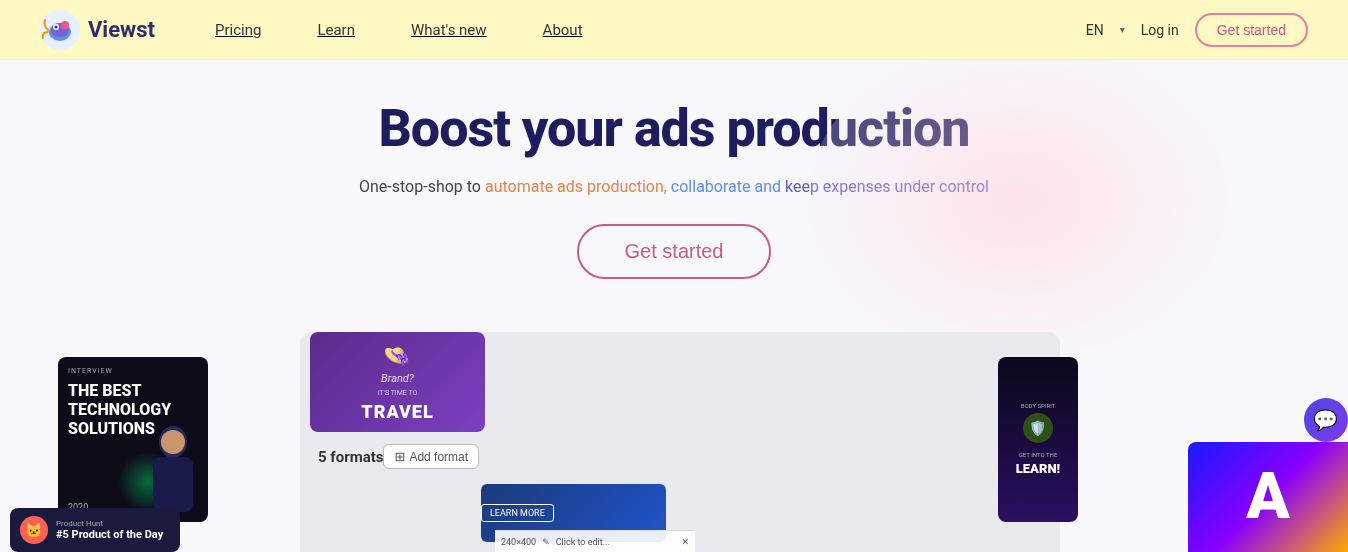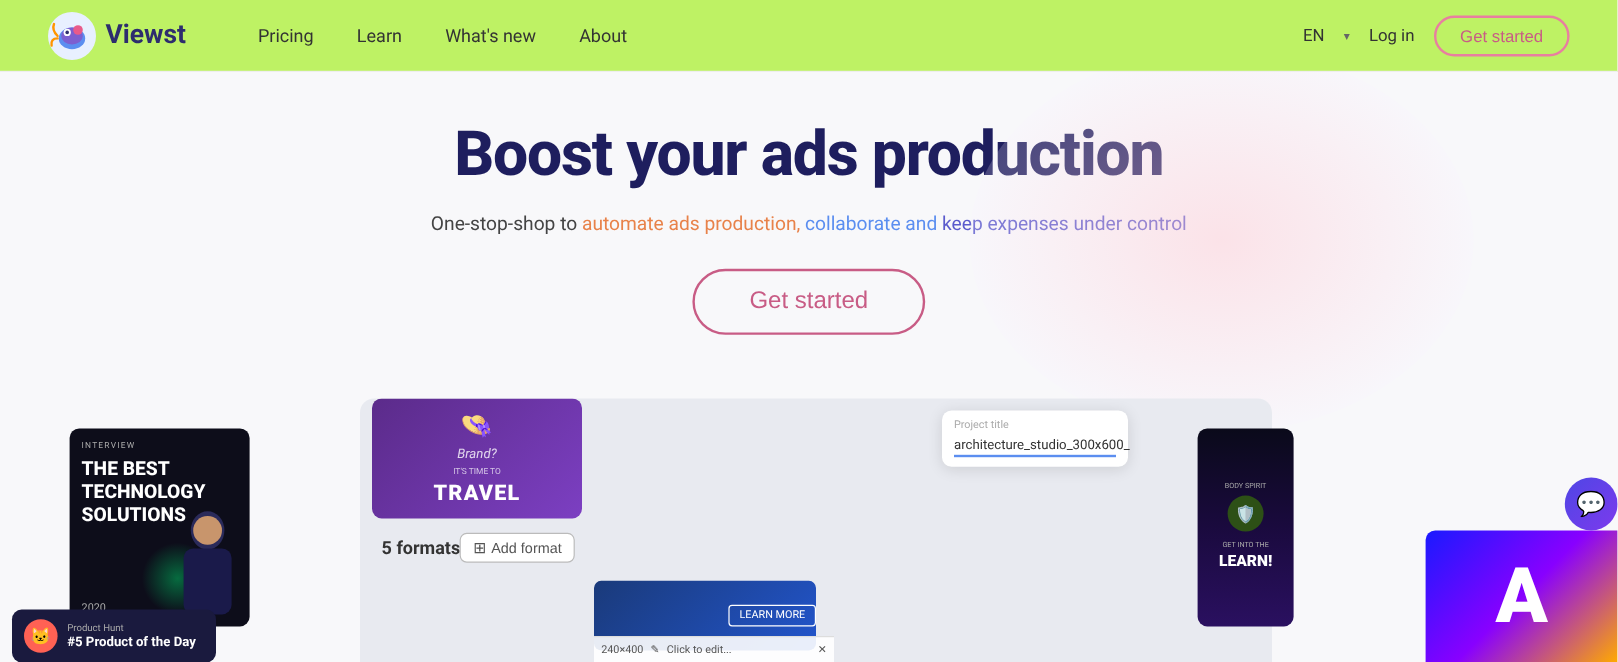--- a/index.html
+++ b/index.html
@@ -11,21 +11,21 @@
       overflow: hidden;
       position: relative;
     }
 
     
     nav {
       display: flex;
       align-items: center;
       padding: 0 40px;
       height: 60px;
-      background: #bef264;
+      background: #fef9c3;
       border-bottom: 1px solid #eee;
       position: relative;
       z-index: 10;
     }
     .logo-area {
       display: flex;
       align-items: center;
       gap: 8px;
       margin-right: 60px;
     }
@@ -33,22 +33,23 @@
       width: 40px;
       height: 40px;
     }
     .logo-text {
       font-size: 22px;
       font-weight: 700;
       color: #2d2d6e;
     }
     .nav-links {
       display: flex;
-      gap: 36px;
+      gap: 56px;
       flex: 1;
+      text-decoration: underline;
     }
     .nav-link {
       font-size: 15px;
       color: #333;
       text-decoration: none;
       cursor: pointer;
     }
     .nav-right {
       display: flex;
       align-items: center;
@@ -281,28 +282,28 @@
       padding: 4px 10px;
       font-size: 12px;
       color: #555;
       background: #fff;
       cursor: pointer;
     }
 
     .blue-banner {
       position: absolute;
       bottom: 10px;
-      left: 195px;
+      left: 181px;
       width: 185px;
       height: 58px;
       background: linear-gradient(135deg, #1a3a7a, #2255cc);
       border-radius: 6px;
       display: flex;
       align-items: center;
-      justify-content: flex-end;
+      justify-content: flex-start;
     }
     .learn-more-btn {
       border: 1.5px solid #fff;
       color: #fff;
       font-size: 9px;
       padding: 3px 8px;
       border-radius: 3px;
     }
 
     .dimension-bar {
@@ -514,24 +515,20 @@
       <div class="learn-more-btn">LEARN MORE</div>
     </div>
 
     <div class="dimension-bar">
       <span>240×400</span>
       <span>✎</span>
       <span>Click to edit...</span>
       <span style="margin-left:auto;cursor:pointer;">✕</span>
     </div>
 
-    <div class="project-title-card">
-      <div class="project-title-label">Project title</div>
-      <div class="project-title-value">architecture_studio_300x600_</div>
-    </div>
 
   </div>
 
   <div class="card-right">
     <div class="body-text">BODY SPIRIT</div>
     <div class="logo-badge">🛡️</div>
     <div class="body-text">GET INTO THE</div>
     <div class="shaped-text">LEARN!</div>
   </div>
 

